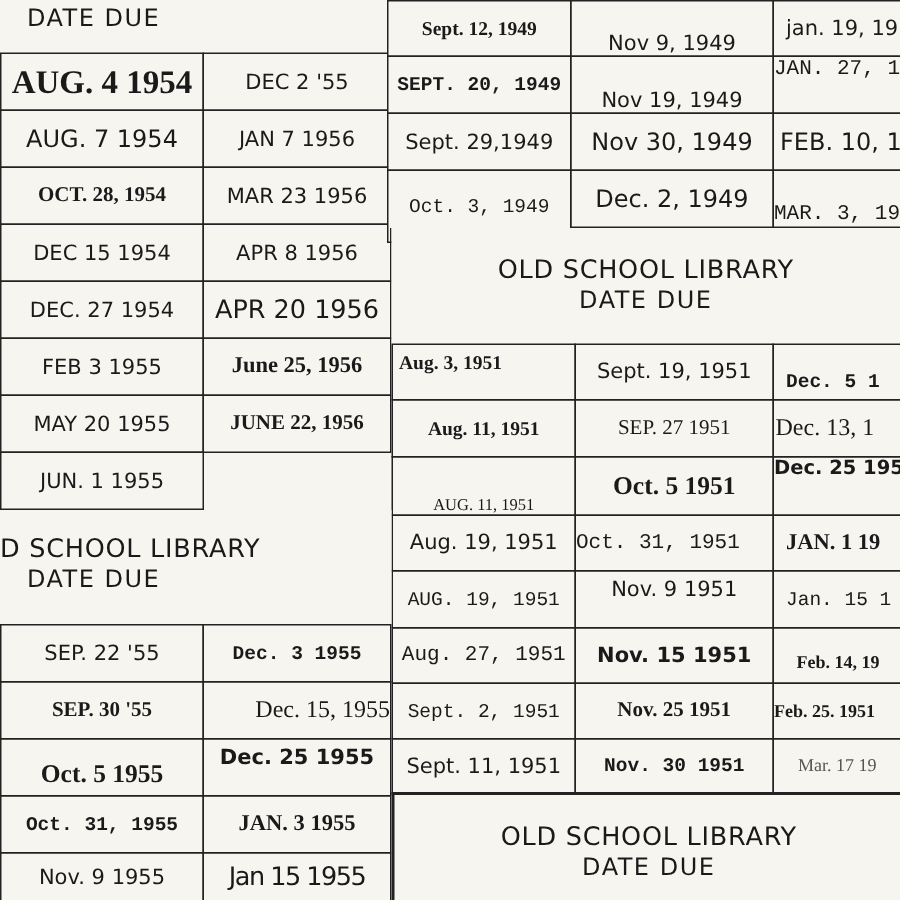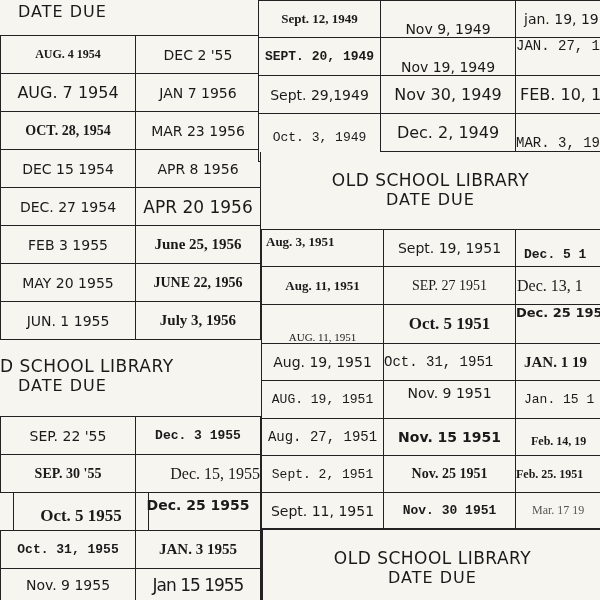--- a/index.html
+++ b/index.html
@@ -17,37 +17,36 @@
   .s6{font-family:"Liberation Mono",monospace;font-size:14px;}
 </style>
 </head>
 <body>
 
 <div class="card" style="left:0;top:0;width:262px;height:340px;">
   <div class="hdr" style="left:18px;top:2px;">
     <div class="t2">DATE DUE</div>
   </div>
 
-  <div class="cell s1" style="left:0;top:35px;width:136px;height:39px;font-size:12px;">AUG. 4 1954</div>
+  <div class="cell s1" style="left:0;top:35px;width:136px;height:39px;font-size:22px;">AUG. 4 1954</div>
   <div class="cell s5" style="left:0;top:73px;width:136px;height:39px;">AUG. 7 1954</div>
   <div class="cell s1" style="left:0;top:111px;width:136px;height:39px;font-size:14px;">OCT. 28, 1954</div>
   <div class="cell s2" style="left:0;top:149px;width:136px;height:39px;">DEC 15 1954</div>
   <div class="cell s2" style="left:0;top:187px;width:136px;height:39px;">DEC. 27 1954</div>
   <div class="cell s2" style="left:0;top:225px;width:136px;height:39px;">FEB 3 1955</div>
   <div class="cell s2" style="left:0;top:263px;width:136px;height:39px;">MAY 20 1955</div>
   <div class="cell s2" style="left:0;top:301px;width:136px;height:39px;">JUN. 1 1955</div>
 
   <div class="cell s2" style="left:135px;top:35px;width:126px;height:39px;">DEC 2 '55</div>
   <div class="cell s2" style="left:135px;top:73px;width:126px;height:39px;">JAN 7 1956</div>
   <div class="cell s2" style="left:135px;top:111px;width:126px;height:39px;">MAR 23 1956</div>
   <div class="cell s2" style="left:135px;top:149px;width:126px;height:39px;">APR 8 1956</div>
   <div class="cell s5" style="left:135px;top:187px;width:126px;height:39px;font-size:17px;">APR 20 1956</div>
   <div class="cell s1" style="left:135px;top:225px;width:126px;height:39px;">June 25, 1956</div>
   <div class="cell s1" style="left:135px;top:263px;width:126px;height:39px;font-size:14px;">JUNE 22, 1956</div>
-  <div class="cell s1" style="left:135px;top:301px;width:126px;height:39px;">July 3, 1956</div>
 </div>
 
 <div class="card" style="left:258px;top:0;width:342px;height:152px;">
   <div class="cell s1" style="left:0;top:0;width:123px;height:38px;font-size:13px;">Sept. 12, 1949</div>
   <div class="cell s3" style="left:0;top:37px;width:123px;height:39px;">SEPT. 20, 1949</div>
   <div class="cell s2" style="left:0;top:75px;width:123px;height:39px;">Sept. 29,1949</div>
   <div class="cell s6" style="left:0;top:113px;width:123px;height:49px;font-size:13px;">Oct. 3, 1949</div>
   <div class="cell s2" style="left:122px;top:0;width:136px;height:38px;align-items:flex-end;">Nov 9, 1949</div>
   <div class="cell s2" style="left:122px;top:37px;width:136px;height:39px;align-items:flex-end;">Nov 19, 1949</div>
   <div class="cell s5" style="left:122px;top:75px;width:136px;height:39px;">Nov 30, 1949</div>
@@ -93,21 +92,21 @@
 </div>
 
 <div class="card" style="left:0;top:340px;width:261px;height:260px;">
   <div class="hdr" style="left:0;top:16px;">
     <div class="t1" style="text-align:left;">D SCHOOL LIBRARY</div>
     <div class="t2" style="padding-left:18px;text-align:left;">DATE DUE</div>
   </div>
 
   <div class="cell s2" style="left:0;top:76px;width:136px;height:39px;">SEP. 22 '55</div>
   <div class="cell s1" style="left:0;top:114px;width:136px;height:39px;font-size:14px;">SEP. 30 '55</div>
-  <div class="cell s1" style="left:0;top:152px;width:136px;height:39px;font-size:17px;align-items:flex-end;padding-bottom:4px;margin-left:13px;">Oct. 5 1955</div>
+  <div class="cell s1" style="left:0;top:152px;width:136px;height:39px;font-size:17px;align-items:flex-end;padding-bottom:4px;">Oct. 5 1955</div>
   <div class="cell s3" style="left:0;top:190px;width:136px;height:39px;">Oct. 31, 1955</div>
   <div class="cell s2" style="left:0;top:228px;width:136px;height:34px;">Nov. 9 1955</div>
 
   <div class="cell s3" style="left:135px;top:76px;width:126px;height:39px;">Dec. 3 1955</div>
   <div class="cell s4" style="left:135px;top:114px;width:126px;height:39px;justify-content:flex-end;padding-right:0;padding-left:37px;">Dec. 15, 1955</div>
   <div class="cell s2" style="left:135px;top:152px;width:126px;height:39px;font-weight:bold;align-items:flex-start;padding-top:4px;">Dec. 25 1955</div>
   <div class="cell s1" style="left:135px;top:190px;width:126px;height:39px;font-size:15px;">JAN. 3 1955</div>
   <div class="cell s5" style="left:135px;top:228px;width:126px;height:34px;font-size:17px;letter-spacing:-1px;">Jan 15 1955</div>
 </div>
 

